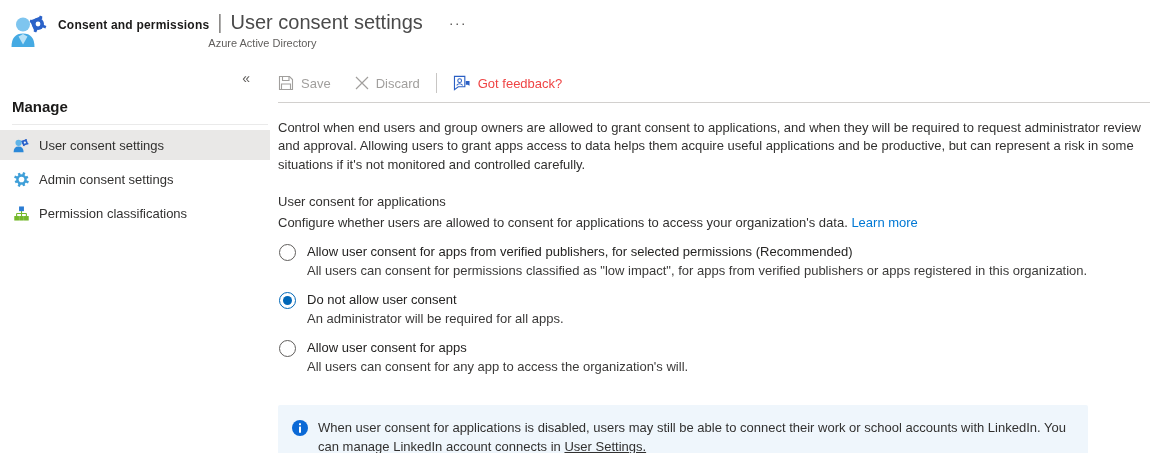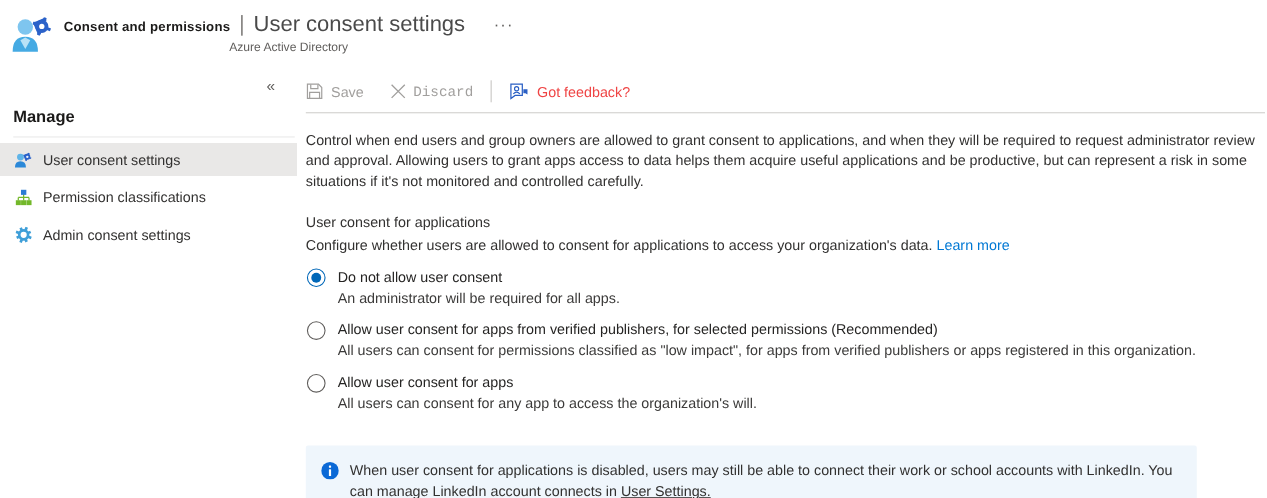--- a/index.html
+++ b/index.html
@@ -61,21 +61,21 @@
 
   .toolbar {
     display: flex; align-items: center;
     height: 39px; padding-top: 3px;
   }
   .toolbar-button { display: flex; align-items: center; cursor: default; }
   .toolbar-button .tb-icon { margin-right: 7px; display: flex; }
   .toolbar-button.disabled { color: #a19f9d; }
   .toolbar-button.enabled { color: #ef4444; cursor: pointer; }
   .toolbar-sep { width: 1px; height: 20px; background: #c8c6c4; margin: 0 16px; }
-  .toolbar-button + .toolbar-button { margin-left: 24px; font-family: Liberation Mono, monospace; }
+  .toolbar-button + .toolbar-button { margin-left: 24px; }
   .toolbar-divider { border-bottom: 1px solid #d2d0ce; margin-top: 1px; }
 
   .content { padding-top: 16px; max-width: 874px; line-height: 1.42; }
   .intro-text { margin-bottom: 19px; }
 
   .section-title { margin-bottom: 2px; }
   .section-desc { margin-bottom: 11px; }
   a.inline-link { color: #0078d4; text-decoration: none; cursor: pointer; }
 
   .option { display: flex; margin-bottom: 11px; }
@@ -160,46 +160,46 @@
             <circle cx="13" cy="11.5" r="7.5" fill="#5fb4e8"></circle>
             <path d="M1 34 q0 -13.5 12 -13.5 q12 0 12 13.5 z" fill="#2b88d8"></path>
           </svg>
         </span>
         <span>User consent settings</span>
       </div>
 
       <div class="nav-item">
         <span class="nav-icon">
           <svg width="15" height="15" viewBox="0 0 16 16">
-            <path d="M8 4 v4 M2.8 8 h10.4 M2.8 8 v3 M8 8 v3 M13.2 8 v3" stroke="#73b82a" stroke-width="1.2" fill="none"></path>
-            <rect x="5.4" y="0.5" width="5.2" height="5" fill="#2b7cd3"></rect>
-            <rect x="0.3" y="10.7" width="5" height="4.8" fill="#73b82a"></rect>
-            <rect x="5.5" y="10.7" width="5" height="4.8" fill="#73b82a"></rect>
-            <rect x="10.7" y="10.7" width="5" height="4.8" fill="#73b82a"></rect>
-          </svg>
-        </span>
-        <span>Permission classifications</span>
-      </div>
-
-      <div class="nav-item">
-        <span class="nav-icon">
-          <svg width="15" height="15" viewBox="0 0 16 16">
             <g transform="rotate(22 8 8)">
               <rect x="6.7" y="0" width="2.6" height="16" fill="#3f9fd8"></rect>
               <rect x="0" y="6.7" width="16" height="2.6" fill="#3f9fd8"></rect>
               <rect x="6.7" y="0.6" width="2.6" height="14.8" transform="rotate(45 8 8)" fill="#3f9fd8"></rect>
               <rect x="6.7" y="0.6" width="2.6" height="14.8" transform="rotate(-45 8 8)" fill="#3f9fd8"></rect>
             </g>
             <circle cx="8" cy="8" r="5.6" fill="#3f9fd8"></circle>
             <circle cx="8" cy="8" r="3" fill="#ffffff"></circle>
           </svg>
         </span>
         <span>Admin consent settings</span>
       </div>
 
+      <div class="nav-item">
+        <span class="nav-icon">
+          <svg width="15" height="15" viewBox="0 0 16 16">
+            <path d="M8 4 v4 M2.8 8 h10.4 M2.8 8 v3 M8 8 v3 M13.2 8 v3" stroke="#73b82a" stroke-width="1.2" fill="none"></path>
+            <rect x="5.4" y="0.5" width="5.2" height="5" fill="#2b7cd3"></rect>
+            <rect x="0.3" y="10.7" width="5" height="4.8" fill="#73b82a"></rect>
+            <rect x="5.5" y="10.7" width="5" height="4.8" fill="#73b82a"></rect>
+            <rect x="10.7" y="10.7" width="5" height="4.8" fill="#73b82a"></rect>
+          </svg>
+        </span>
+        <span>Permission classifications</span>
+      </div>
+
     </div>
   </div>
 
   <div class="main">
 
     <div class="toolbar">
       <span class="toolbar-button disabled">
         <span class="tb-icon">
           <svg width="16" height="16" viewBox="0 0 16 16" fill="none" stroke="#a19f9d" stroke-width="1.1">
             <path d="M1.5 1.5 h10 l3 3 v10 h-13 z"></path>
@@ -239,32 +239,32 @@
     <div class="content">
 
       <p class="intro-text">Control when end users and group owners are allowed to grant consent to applications, and when they will be required to request administrator review and approval. Allowing users to grant apps access to data helps them acquire useful applications and be productive, but can represent a risk in some situations if it's not monitored and controlled carefully.</p>
 
       <div class="section-title">User consent for applications</div>
       <div class="section-desc"><span>Configure whether users are allowed to consent for applications to access your organization's data.</span> <a class="inline-link">Learn more</a></div>
 
       <div class="options">
 
         <div class="option">
+          <span class="radio"></span>
+          <div>
+            <div class="option-label">Allow user consent for apps from verified publishers, for selected permissions (Recommended)</div>
+            <div class="option-desc">All users can consent for permissions classified as "low impact", for apps from verified publishers or apps registered in this organization.</div>
+          </div>
+        </div>
+
+        <div class="option">
           <span class="radio checked"></span>
           <div>
             <div class="option-label">Do not allow user consent</div>
             <div class="option-desc">An administrator will be required for all apps.</div>
-          </div>
-        </div>
-
-        <div class="option">
-          <span class="radio"></span>
-          <div>
-            <div class="option-label">Allow user consent for apps from verified publishers, for selected permissions (Recommended)</div>
-            <div class="option-desc">All users can consent for permissions classified as "low impact", for apps from verified publishers or apps registered in this organization.</div>
           </div>
         </div>
 
         <div class="option">
           <span class="radio"></span>
           <div>
             <div class="option-label">Allow user consent for apps</div>
             <div class="option-desc">All users can consent for any app to access the organization's will.</div>
           </div>
         </div>

